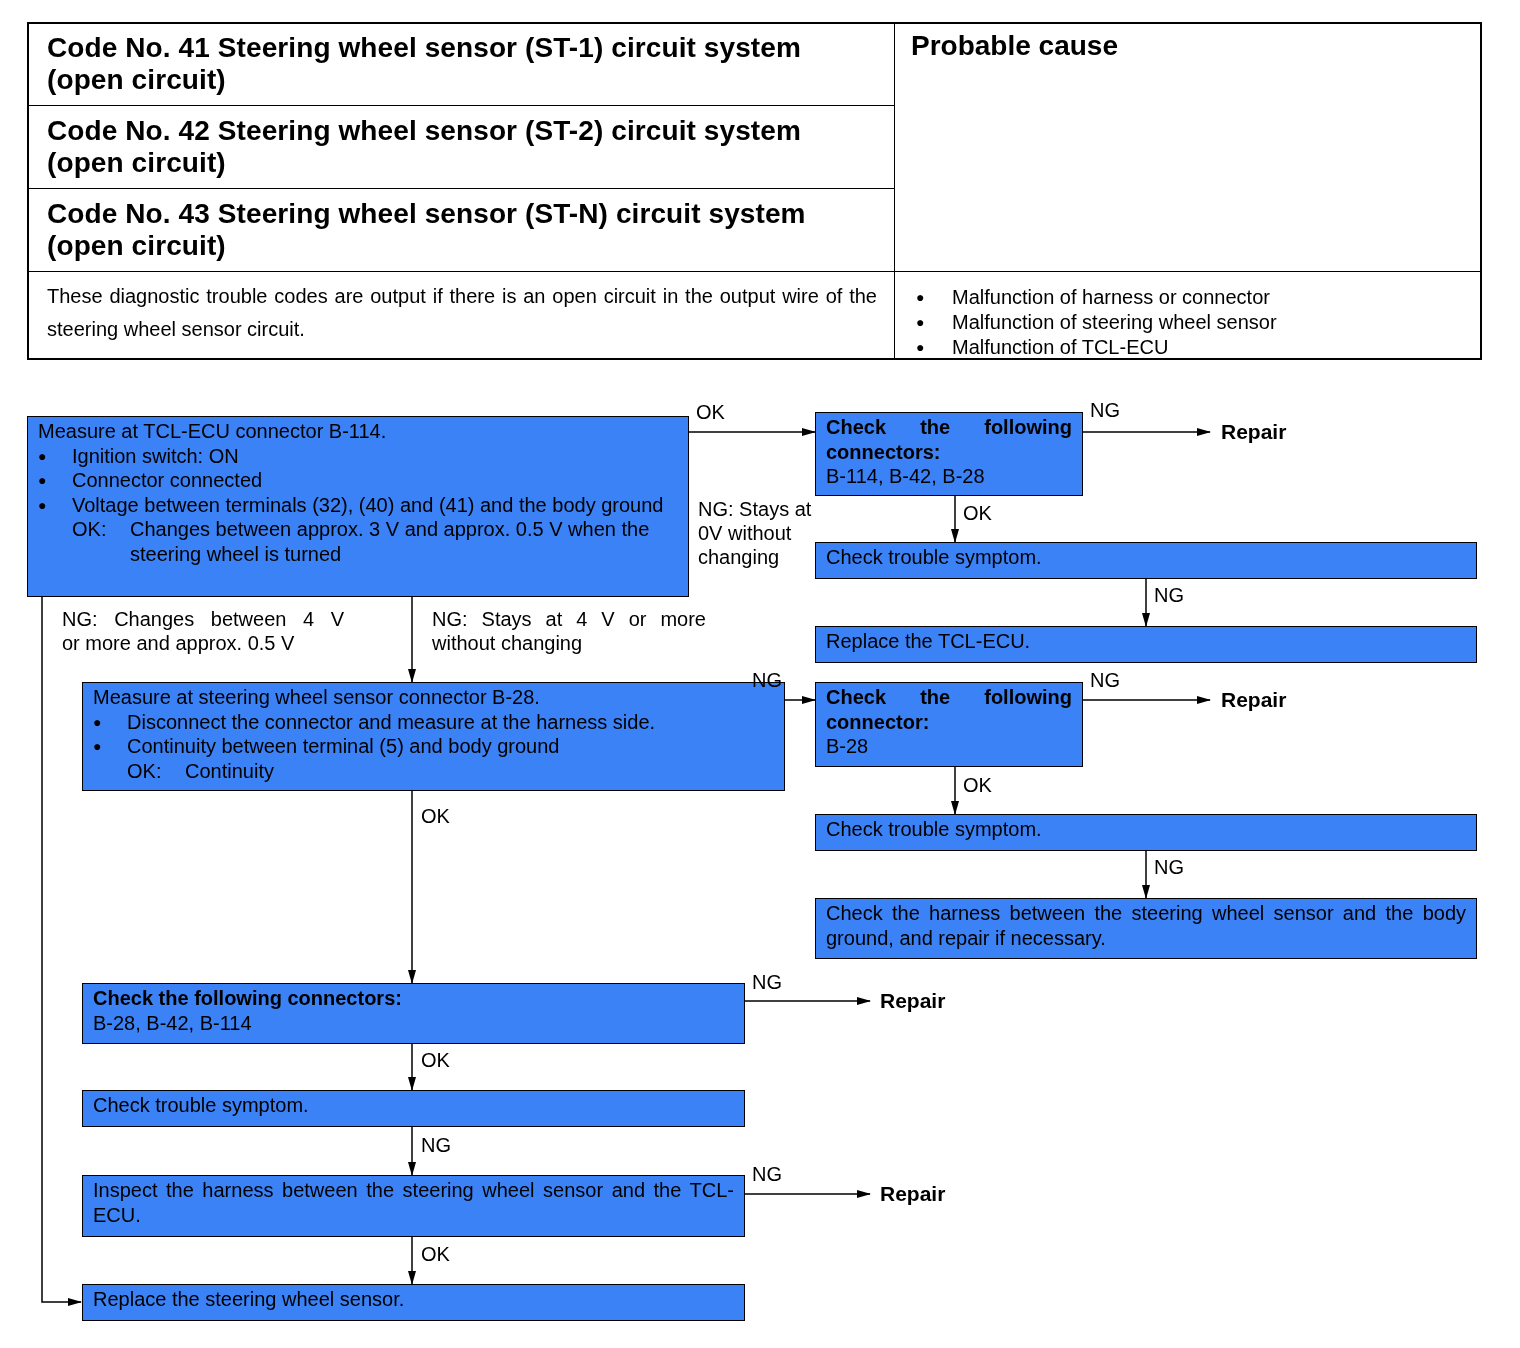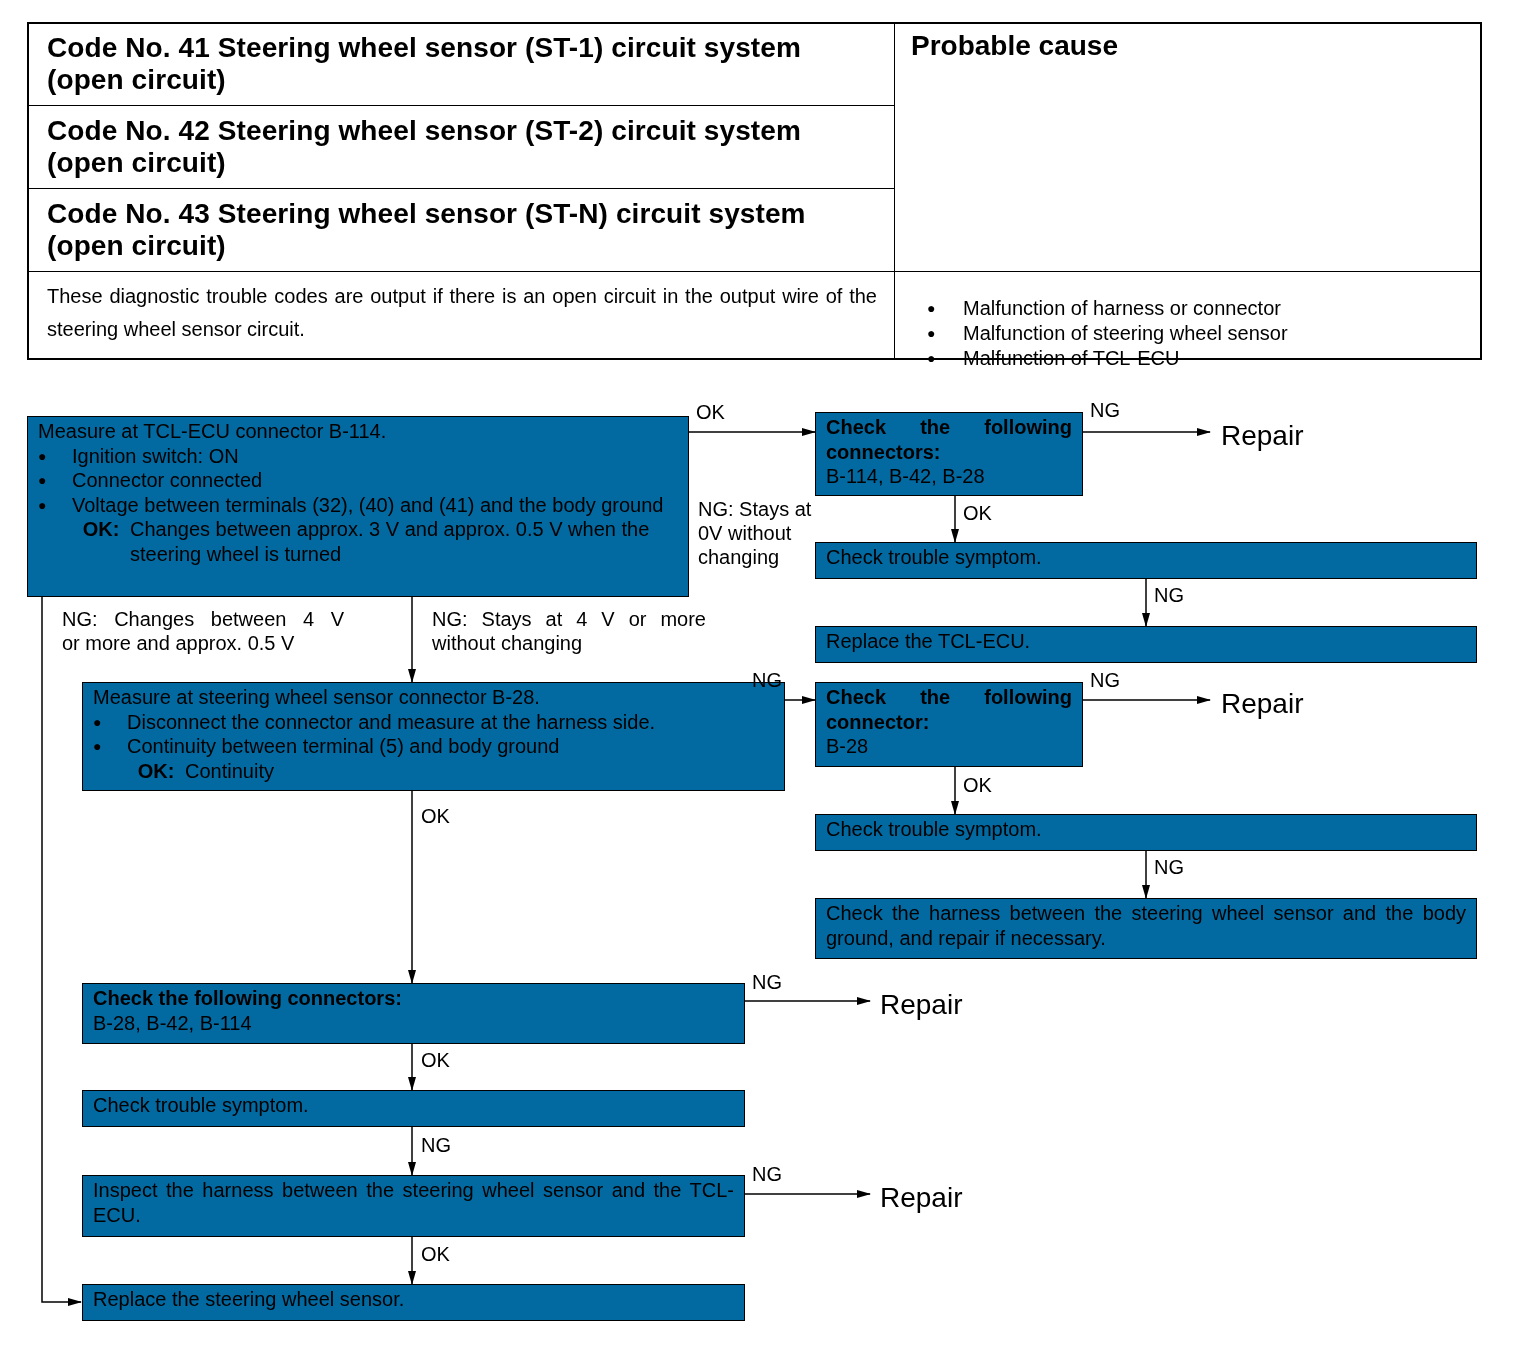--- a/index.html
+++ b/index.html
@@ -6,34 +6,34 @@
   body { width:1520px; height:1348px; position:relative; overflow:hidden;
          font-family:"Liberation Sans", sans-serif; color:#000; }
   
   .hdr { position:absolute; left:27px; top:22px; width:1455px; height:338px;
          border:2px solid #000; box-sizing:border-box; }
   .hdr .vdiv { position:absolute; left:865px; top:0; bottom:0; border-left:1px solid #000; }
   .hdr .hline { position:absolute; height:0; border-top:1px solid #000; }
   .code-title { position:absolute; left:18px; font-weight:bold; font-size:28px; line-height:32px; letter-spacing:0.1px; }
   .probable { position:absolute; left:882px; top:6px; font-weight:bold; font-size:28px; line-height:32px; }
   .desc { position:absolute; left:18px; top:256px; width:830px; font-size:20px; line-height:33px; text-align:justify; }
-  .causes { position:absolute; left:882px; top:256px; font-size:20px; line-height:25px; margin:16px; padding:0; list-style:none; }
+  .causes { position:absolute; left:882px; top:256px; font-size:20px; line-height:25px; margin:5px; padding:0; list-style:none; }
   .causes li { position:relative; padding-left:36px; }
   .causes li::before { content:"●"; position:absolute; left:0; top:0; font-size:14px; }
   
-  .box { position:absolute; border:1.5px solid #000; box-sizing:border-box; background:#0369a1;
+  .box { position:absolute; border:1.5px solid #000; box-sizing:border-box; background:#3b82f6;
          font-size:20px; line-height:24.5px; padding:2px 10px; }
   .box .b { font-weight:bold; }
   .box ul { list-style:none; margin:0; padding:0; }
   .box ul li { position:relative; padding-left:34px; }
   .box ul li::before { content:"●"; position:absolute; left:0; top:0; font-size:14px; }
   .okline { padding-left:34px; display:flex; }
-  .okline .okl { font-weight:bold; width:58px; flex:none;text-align:center; }
+  .okline .okl { font-weight:normal; width:58px; flex:none; }
   .lbl { position:absolute; font-size:20px; line-height:24px; white-space:nowrap; }
-  .repair { position:absolute; font-size:28px; font-weight:normal; }
+  .repair { position:absolute; font-size:21px; font-weight:bold; }
   .justify2 { display:flex; justify-content:space-between; font-weight:bold; }
   svg.lines { position:absolute; left:0; top:0; }
 </style>
 </head>
 <body>
 
 <div class="hdr">
   <div class="vdiv"></div>
   <div class="hline" style="left:0; width:865px; top:81px;"></div>
   <div class="hline" style="left:0; width:865px; top:164px;"></div>

